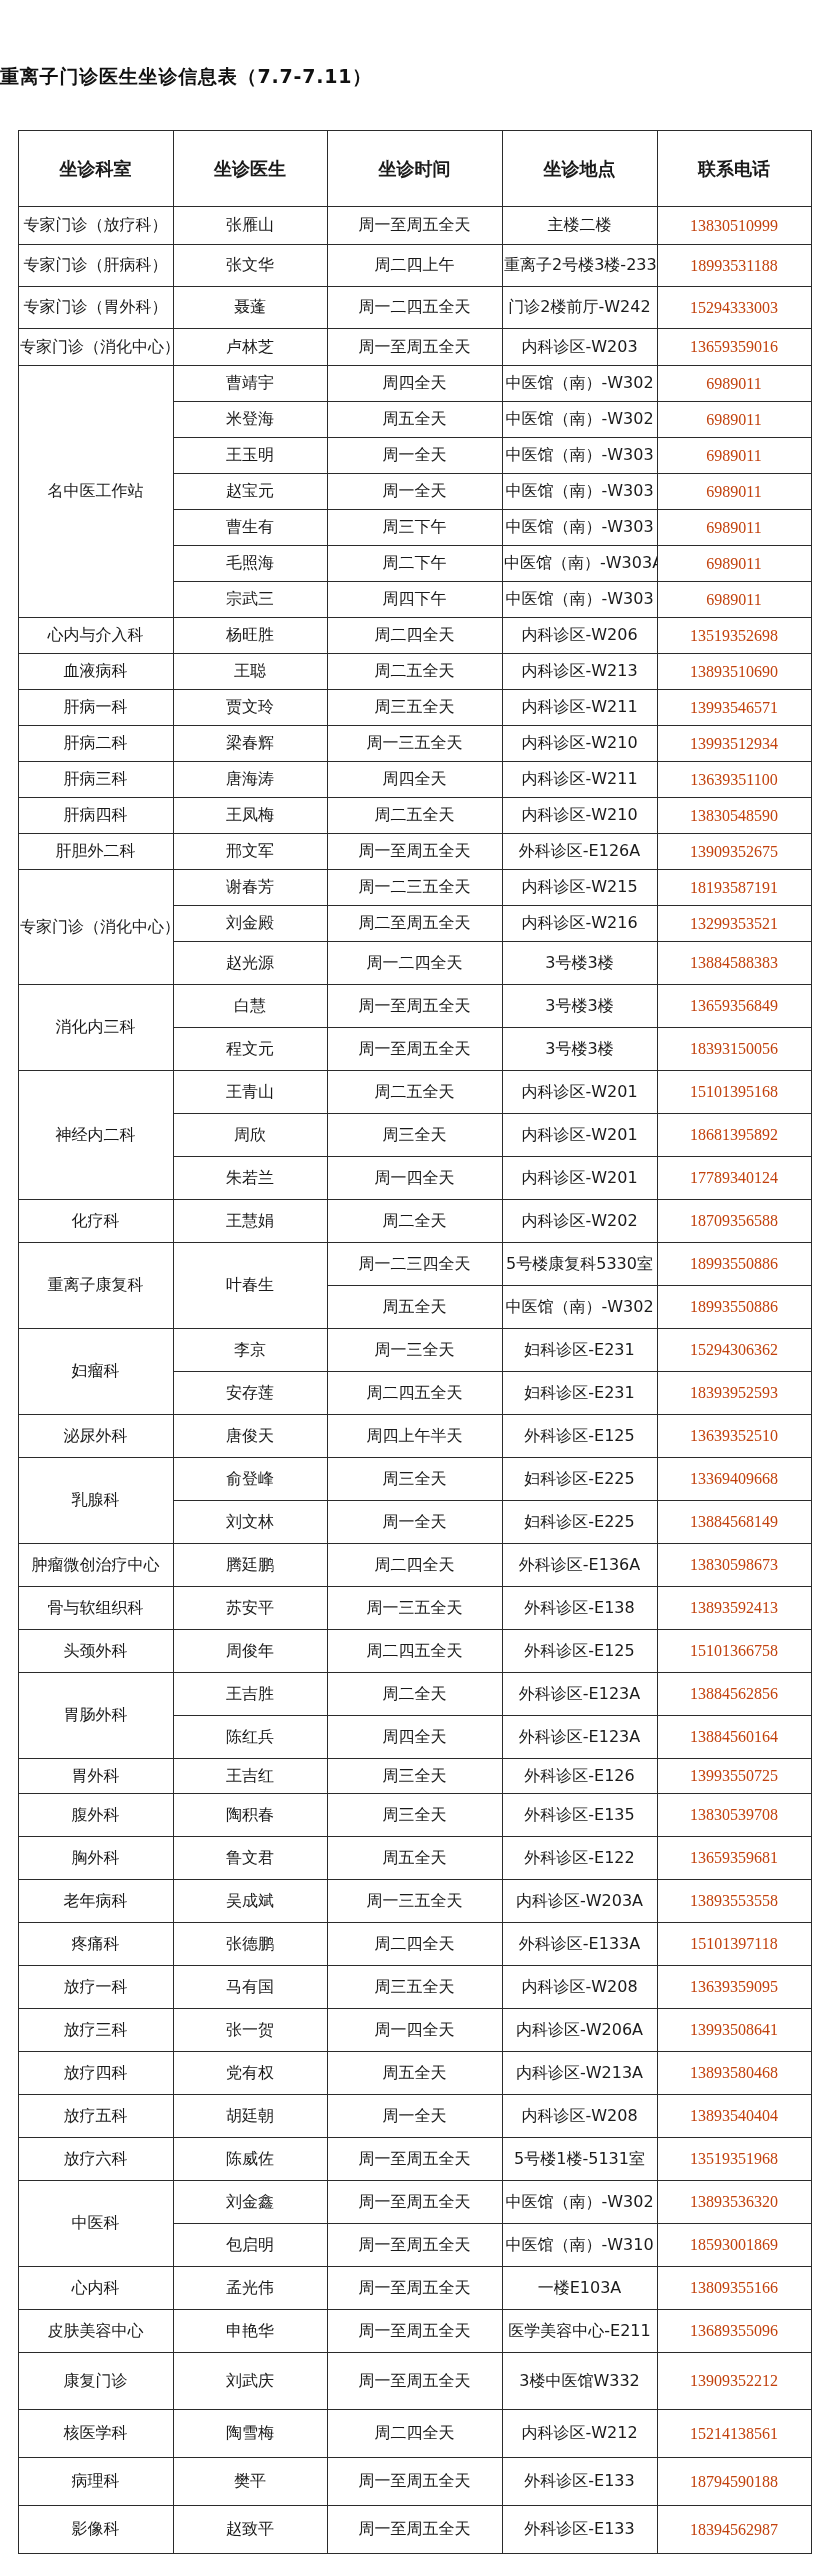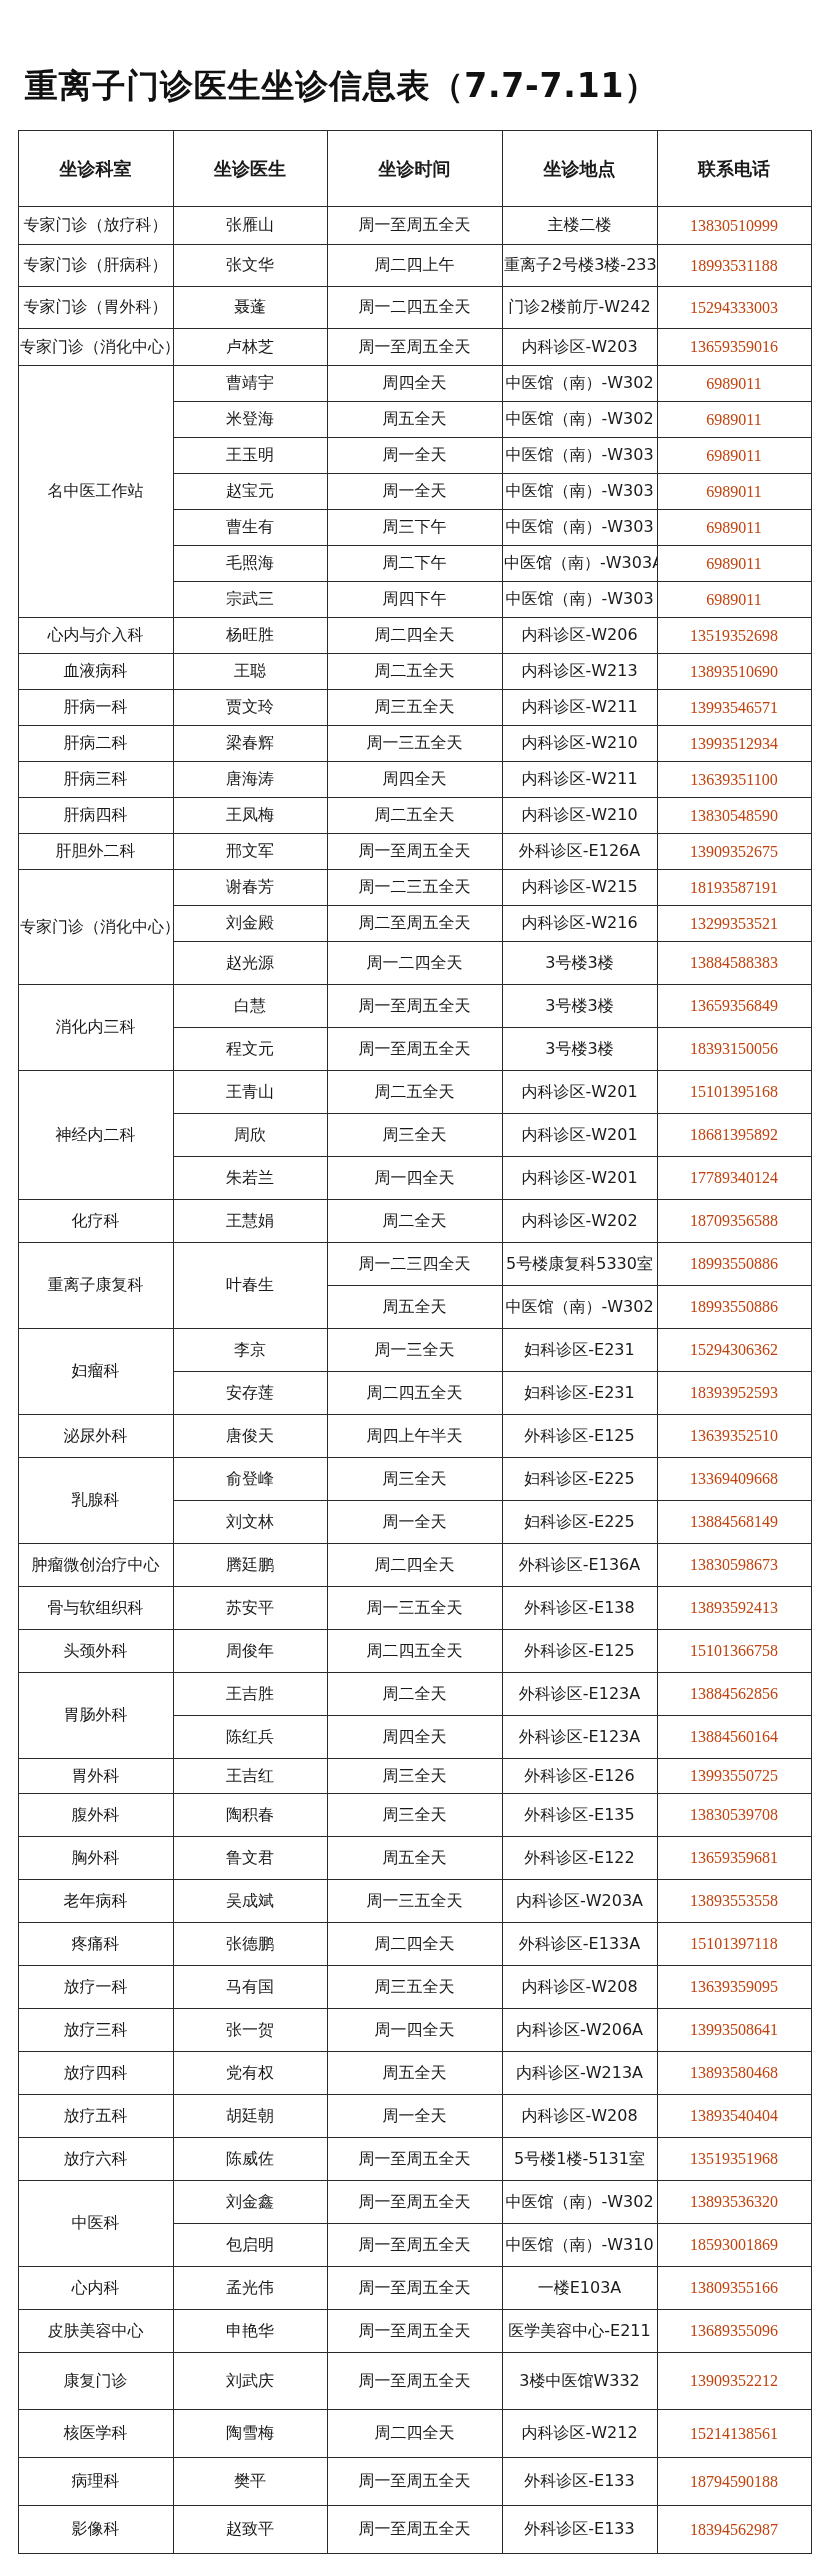--- a/index.html
+++ b/index.html
@@ -1,19 +1,19 @@
 <!DOCTYPE html>
 <html style="font-size:12.2px"><head>
 <meta charset="utf-8">
 <style>
   html, body { margin:0; padding:0; background:#ffffff; }
   body { width:824px; height:2576px; position:relative; overflow:hidden;
          font-family:"DejaVu Sans","Liberation Sans",sans-serif; color:#1a1a1a; }
-  .title { position:absolute; left:0; top:64px; width:658px; text-align:right;
-           font-size:33px; font-weight:bold; letter-spacing:0.8px; color:#111; }
+  .title { position:absolute; left:0; top:64px; width:658px; text-align:left;
+           font-size:19px; font-weight:bold; letter-spacing:0.8px; color:#111; }
   table.sched { position:absolute; left:17.5px; top:130px; width:792px;
                 border-collapse:collapse; table-layout:fixed; }
   table.sched td, table.sched th { border:1.5px solid #2b2b2b; text-align:center;
                 vertical-align:middle; padding:0 1.5px; font-size:16px; font-weight:normal;
                 white-space:nowrap; overflow:hidden; }
   table.sched th { font-weight:bold; font-size:18px; height:75px; }
   col.c1 { width:155px; } col.c2 { width:154px; } col.c3 { width:175px; }
   col.c4 { width:155px; } col.c5 { width:154px; }
   td.phone { font-family:"Liberation Serif","DejaVu Serif",serif; font-size:17px; color:#c2410c; }
   tr.r td { height:var(--h); }

